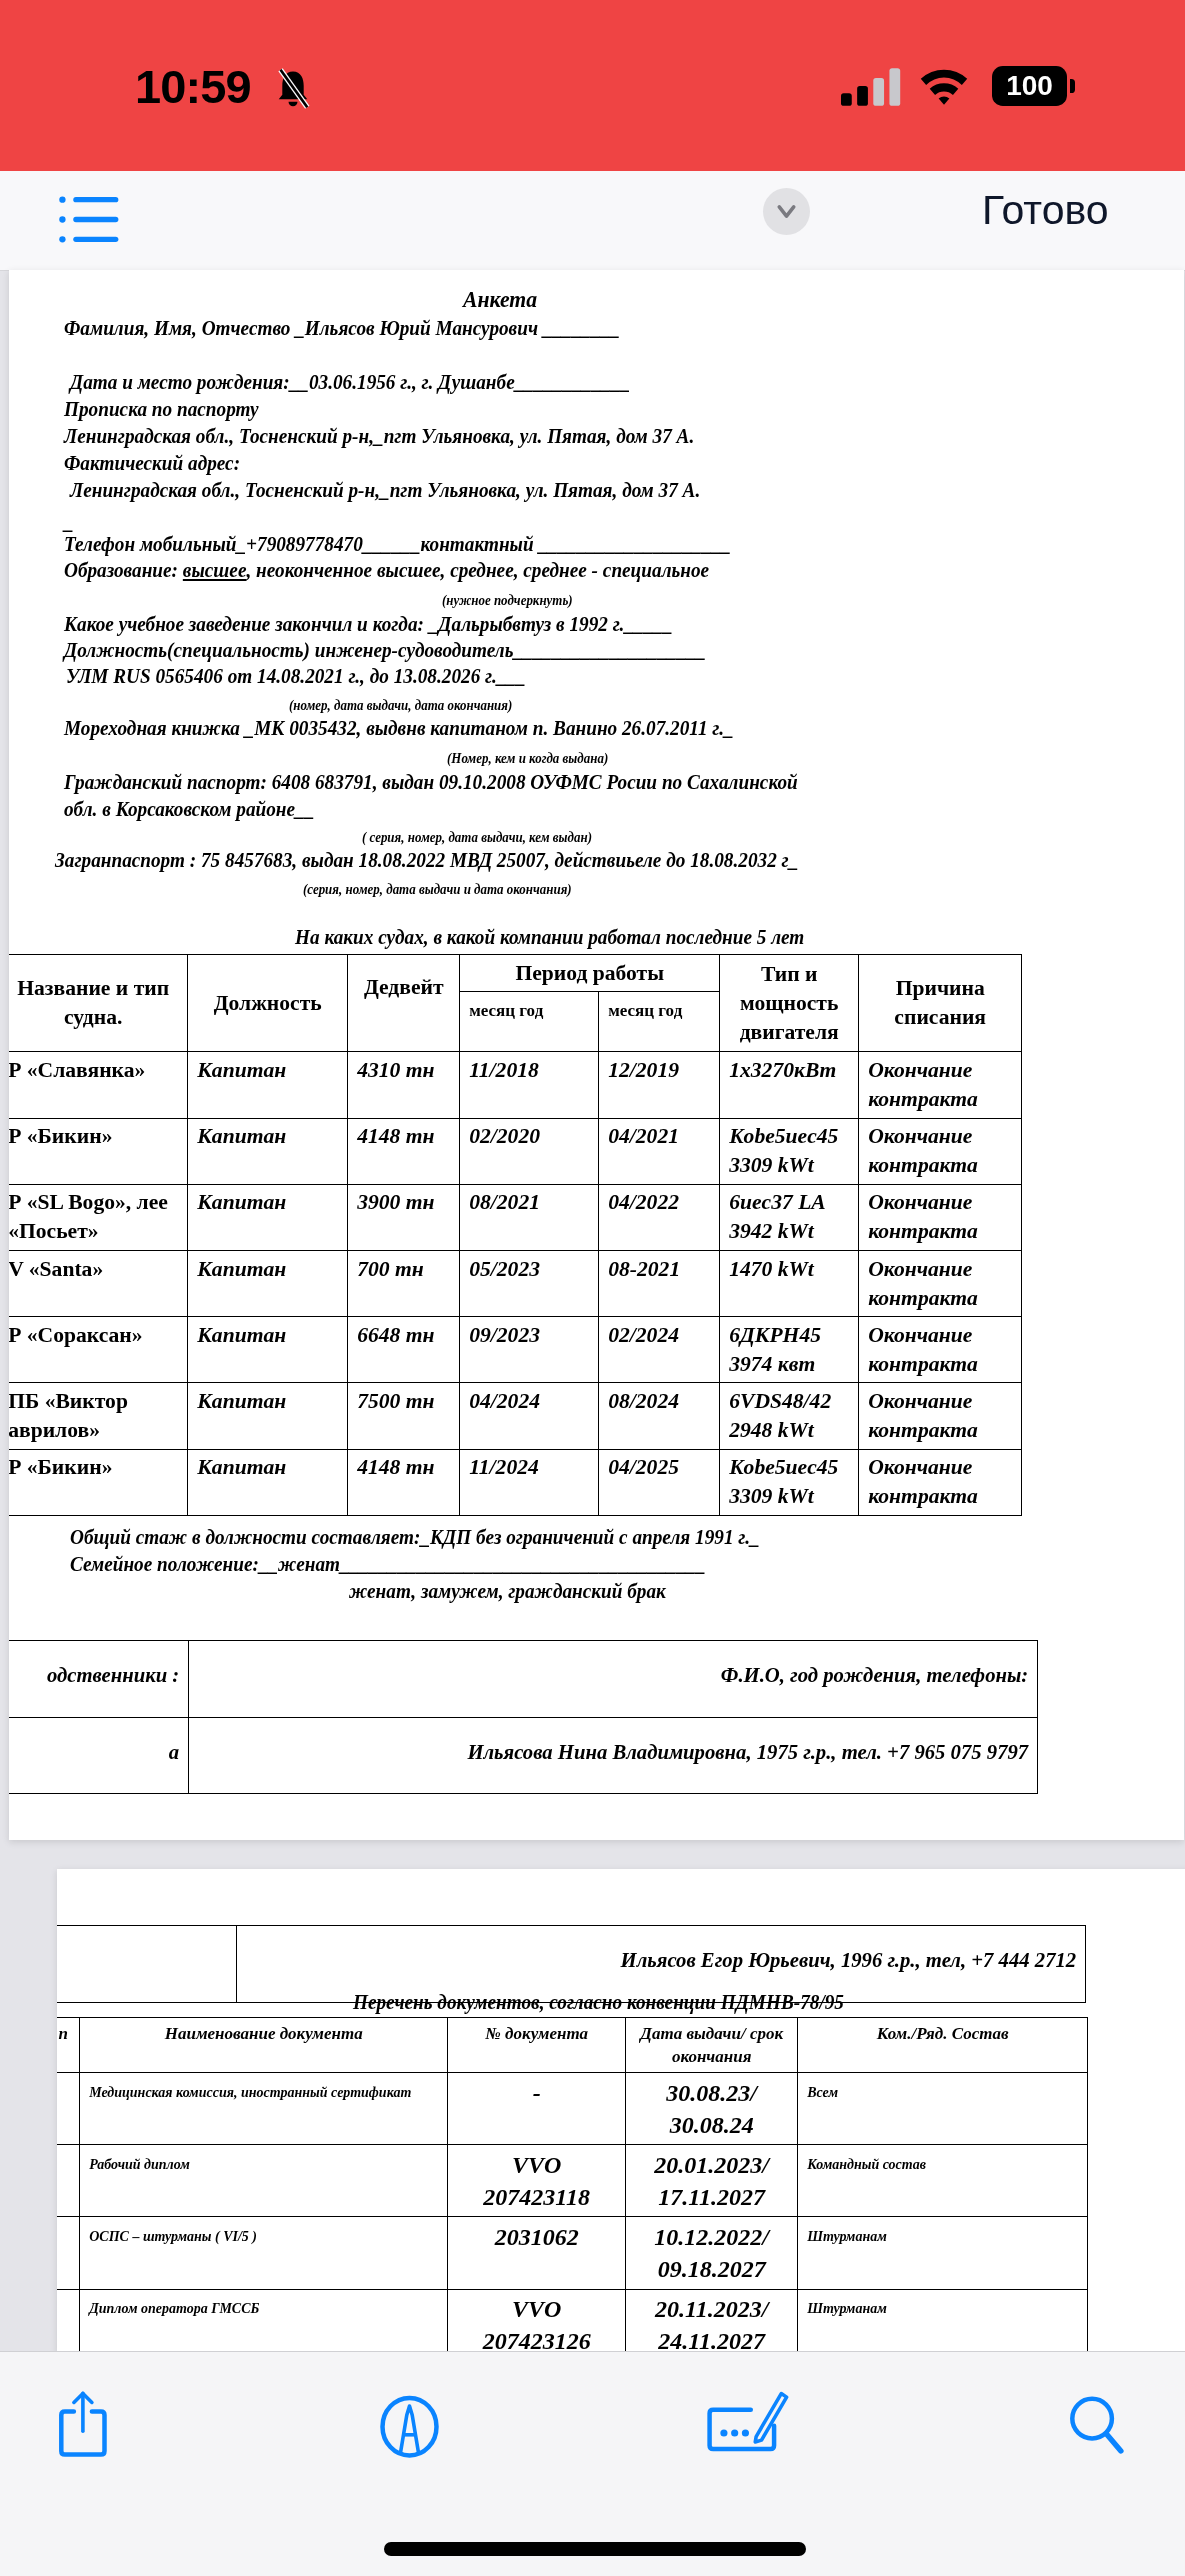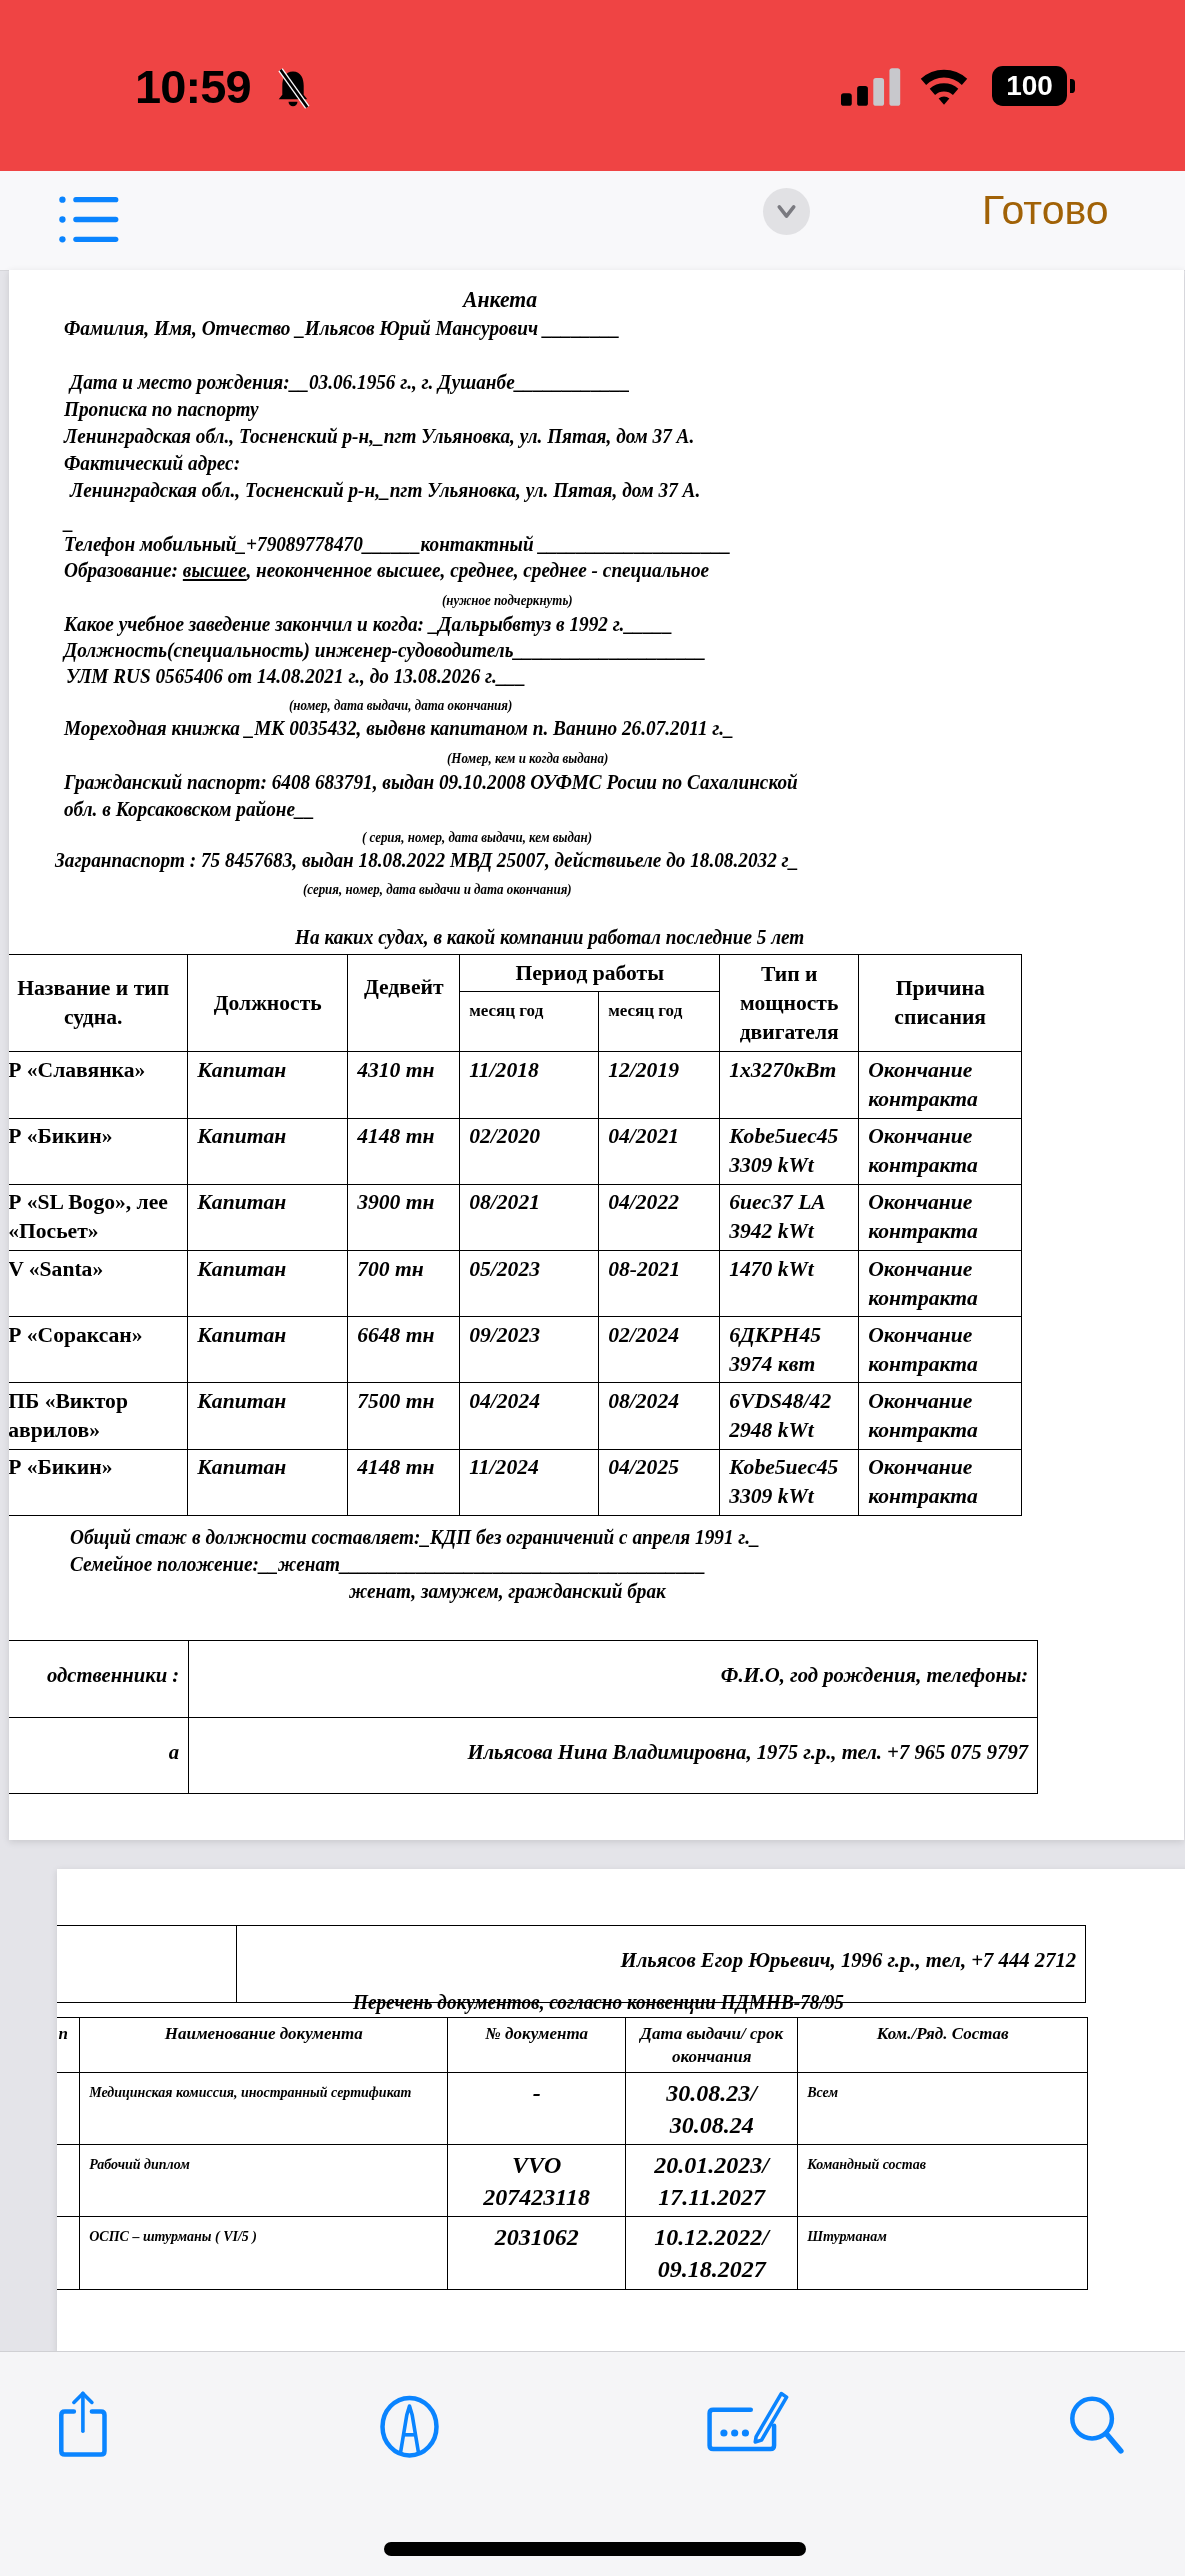--- a/index.html
+++ b/index.html
@@ -16,21 +16,21 @@
   .wifi { position: absolute; left: 919px; top: 66px; width: 50px; height: 40px; }
   .battery { position: absolute; left: 992px; top: 66px; width: 84px; height: 40px; }
   .batt-body { position: absolute; left: 0; top: 0; width: 75px; height: 40px; background: #000; border-radius: 10.8px; color: #fff; font-size: 28px; font-weight: bold; text-align: center; line-height: 40px; }
   .batt-cap { position: absolute; left: 78px; top: 12.6px; width: 5.4px; height: 14.4px; background: #000; border-radius: 0 3.6px 3.6px 0; }
 
   
   .navbar { position: absolute; left: 0; top: 171px; width: 1186px; height: 99px; background: #f8f8fa; border-bottom: 0.9px solid #d6d6da; }
   .list-btn { position: absolute; left: 57px; top: 16px; width: 65px; height: 65px; }
   .title { position: absolute; left: 368px; top: 12.6px; font-size: 43px; color: #000; font-family: "Liberation Sans", sans-serif; letter-spacing: -0.4px; }
   .chev { position: absolute; left: 763px; top: 17px; width: 47px; height: 47px; border-radius: 50%; background: #e1e1e4; }
-  .done { position: absolute; left: 982px; top: 16px; font-size: 41px; color: #a16207; font-family: "Liberation Sans", sans-serif; }
+  .done { position: absolute; left: 982px; top: 16px; font-size: 41px; color: #0f172a; font-family: "Liberation Sans", sans-serif; }
 
   
   .page { position: absolute; left: 9px; width: 1175px; background: #fff; box-shadow: 0 1.8px 7.2px rgba(0,0,0,0.12); overflow: hidden; }
   .page1 { top: 270px; height: 1570px; }
   .page2 { top: 1869px; height: 485px; margin-left: 48px; }
   .doc { font-family: "Liberation Serif", serif; font-style: italic; font-weight: bold; color: #000; }
   .line { position: absolute; white-space: nowrap; font-size: 20.7px; transform: scaleX(0.93); transform-origin: left center; }
   .small { position: absolute; white-space: nowrap; font-size: 14.4px; transform: scaleX(0.9); transform-origin: left center; }
   .u { text-decoration: underline; }
 
@@ -284,20 +284,27 @@
           <td class="center">20.01.2023/ 17.11.2027</td>
           <td>Командный состав</td>
         </tr>
         <tr style="height: 66px;">
           <td></td>
           <td>ОСПС – штурманы ( VI/5 )</td>
           <td class="center">2031062</td>
           <td class="center">10.12.2022/ 09.18.2027</td>
           <td>Штурманам</td>
         </tr>
+        <tr style="height: 66px;">
+          <td></td>
+          <td>Диплом оператора ГМССБ</td>
+          <td class="center">VVO 207423126</td>
+          <td class="center">20.11.2023/ 24.11.2027</td>
+          <td>Штурманам</td>
+        </tr>
       </tbody>
   </table>
 </div>
 
 <div class="toolbar">
   <svg class="tb-icon" style="left:54px;" viewBox="0 0 72 80">
     <path d="M22 26 L12 26 Q8 26 8 30 L8 70 Q8 74 12 74 L52 74 Q56 74 56 70 L56 30 Q56 26 52 26 L42 26" fill="none" stroke="#0a84ff" stroke-width="5" stroke-linecap="round"></path>
     <line x1="32" y1="6" x2="32" y2="48" stroke="#0a84ff" stroke-width="4" stroke-linecap="round"></line>
     <polyline points="22,16 32,6 42,16" fill="none" stroke="#0a84ff" stroke-width="4" stroke-linecap="round" stroke-linejoin="round"></polyline>
   </svg>

